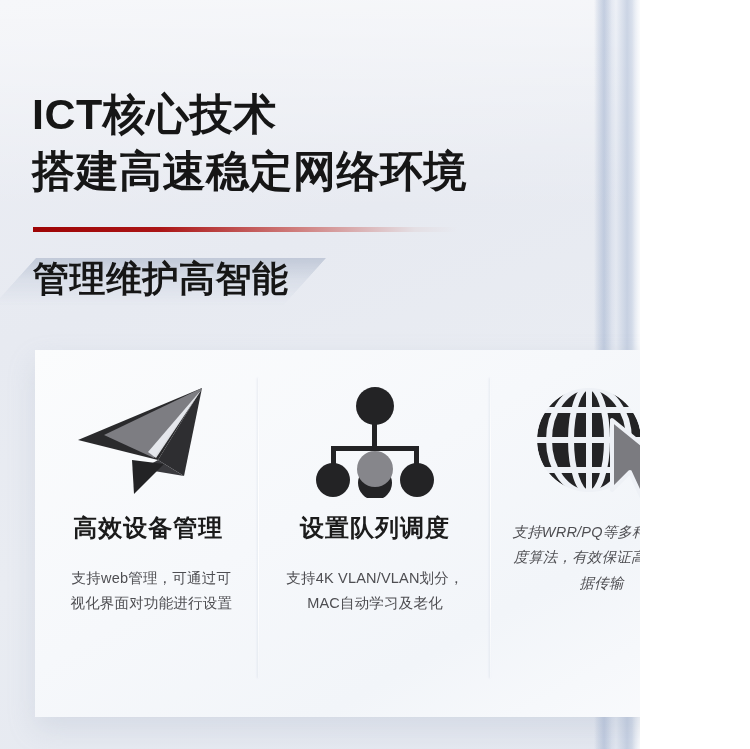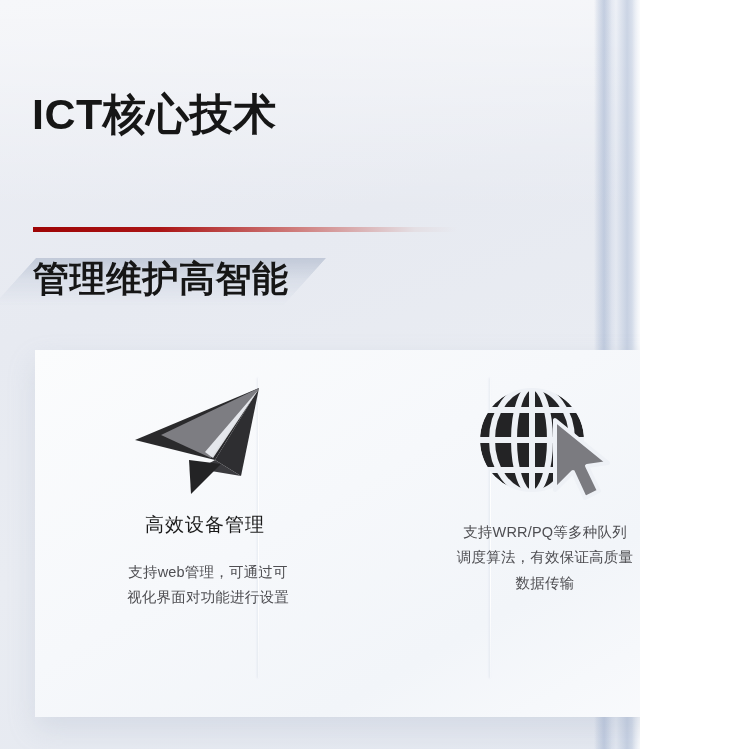--- a/index.html
+++ b/index.html
@@ -144,22 +144,22 @@
     box-sizing: border-box;
   }
   .card-icon {
     height: 112px;
     display: flex;
     align-items: center;
     justify-content: center;
   }
   .card-title {
     margin-top: 14px;
-    font-size: 19px;
-    font-weight: 400;
+    font-size: 24px;
+    font-weight: 700;
     color: #1b1b1b;
     letter-spacing: 1px;
     white-space: nowrap;
   }
   .card-desc {
     margin-top: 22px;
     width: 168px;
     font-size: 14.5px;
     line-height: 1.75;
     color: #4e4e52;
@@ -175,20 +175,21 @@
 
 <div id="stage">
 
   <div class="glow-top"></div>
   <div class="curtain curtain-a"></div>
   <div class="curtain curtain-b"></div>
   <div class="curtain curtain-c"></div>
 
   <div class="heading">
     <span class="heading-line">ICT核心技术</span>
+    <span class="heading-line">搭建高速稳定网络环境</span>
   </div>
 
   <div class="rule"></div>
 
   <div class="subtitle-shadow"></div>
   <div class="subtitle-wrap">
     <div class="subtitle">管理维护高智能</div>
   </div>
 
   <div class="panel">
@@ -206,20 +207,37 @@
           <polygon points="130,2 86,74 112,90" fill="#2e2e31"></polygon>
           <polygon points="86,74 112,90 70,83" fill="#3a3a3e"></polygon>
           <polygon points="60,74 92,78 62,108" fill="#232325"></polygon>
           <polygon points="76,66 130,3 84,72" fill="#f1f3f7" opacity="0.9"></polygon>
         </svg>
       </div>
       <div class="card-title">高效设备管理</div>
       <div class="card-desc">支持web管理，可通过可视化界面对功能进行设置</div>
     </div>
 
+    <div class="card">
+      <div class="card-icon">
+        <svg width="130" height="112" viewBox="0 0 130 112" xmlns="http://www.w3.org/2000/svg">
+          <circle cx="65" cy="20" r="19" fill="#232325"></circle>
+          <rect x="62" y="36" width="5" height="28" fill="#232325"></rect>
+          <rect x="21" y="60" width="88" height="5" fill="#232325"></rect>
+          <rect x="21" y="60" width="5" height="22" fill="#232325"></rect>
+          <rect x="104" y="60" width="5" height="22" fill="#232325"></rect>
+          <circle cx="23" cy="94" r="17" fill="#232325"></circle>
+          <circle cx="65" cy="97" r="17" fill="#232325"></circle>
+          <circle cx="107" cy="94" r="17" fill="#232325"></circle>
+          <circle cx="65" cy="83" r="18" fill="#86868b"></circle>
+        </svg>
+      </div>
+      <div class="card-title">设置队列调度</div>
+      <div class="card-desc">支持4K VLAN/VLAN划分，MAC自动学习及老化</div>
+    </div>
 
     <div class="card">
       <div class="card-icon">
         <svg width="140" height="120" viewBox="0 0 140 120" xmlns="http://www.w3.org/2000/svg">
           <defs>
             <clipPath id="globeClip">
               <circle cx="57" cy="58" r="52"></circle>
             </clipPath>
             <mask id="cursorMask">
               <rect x="0" y="0" width="140" height="120" fill="#fff"></rect>

